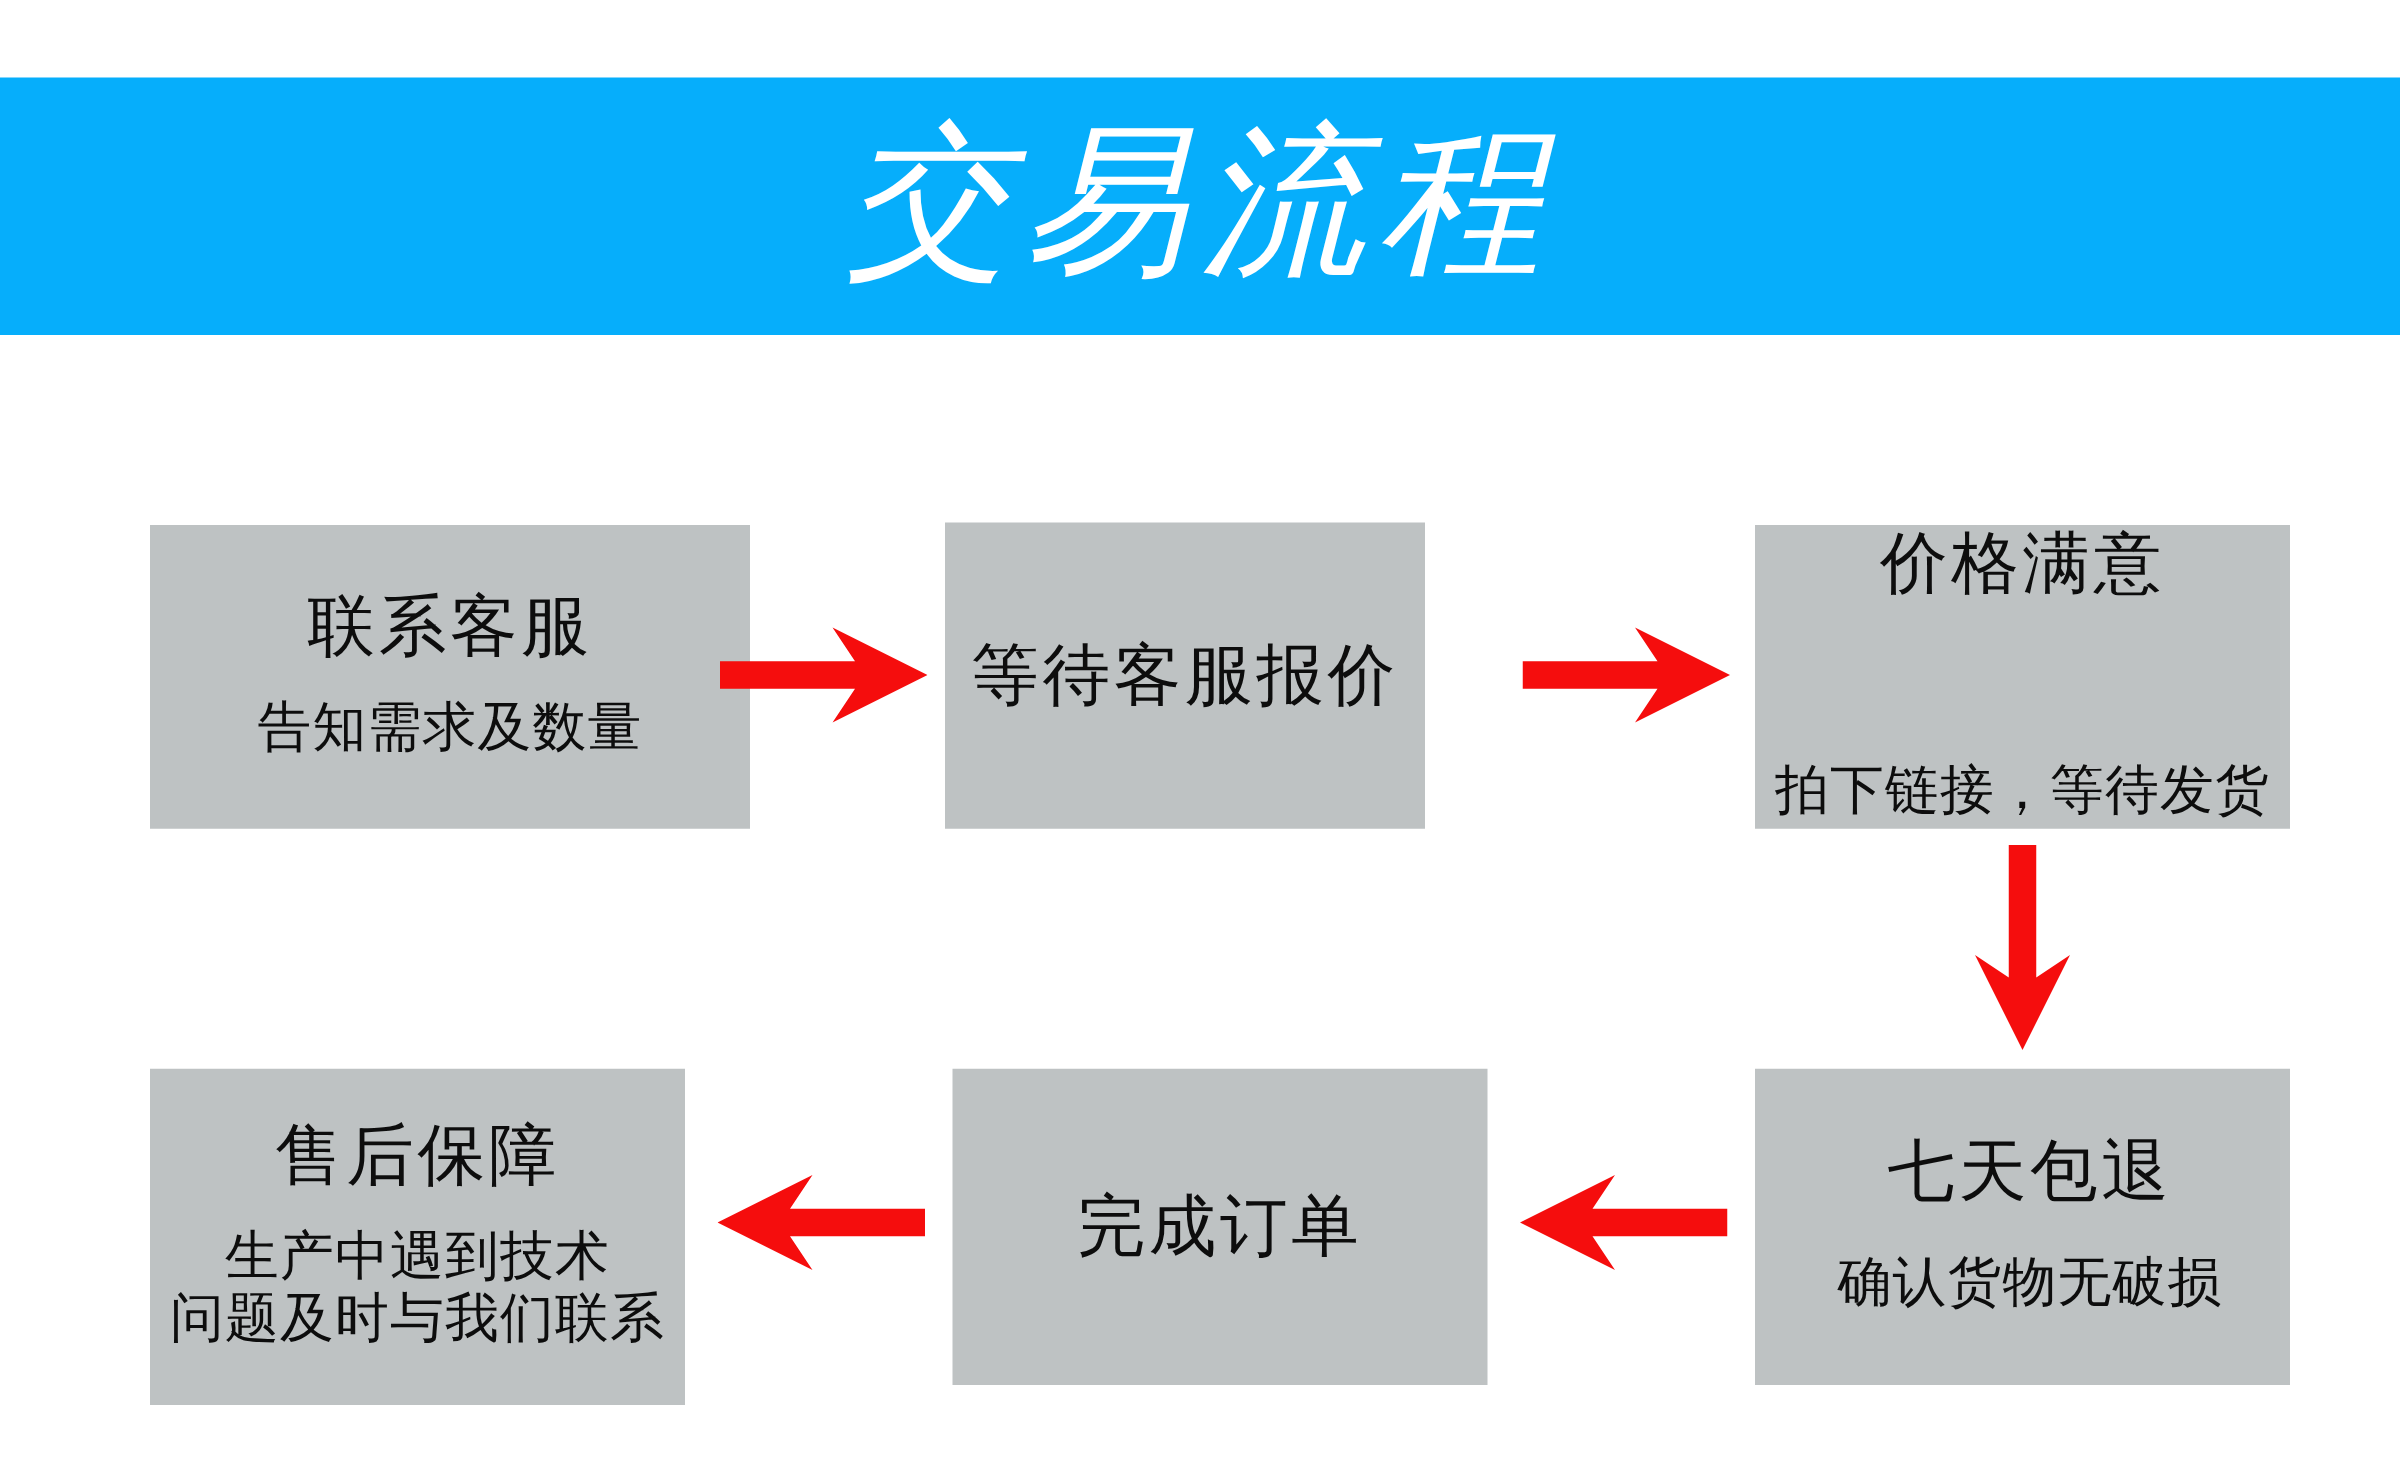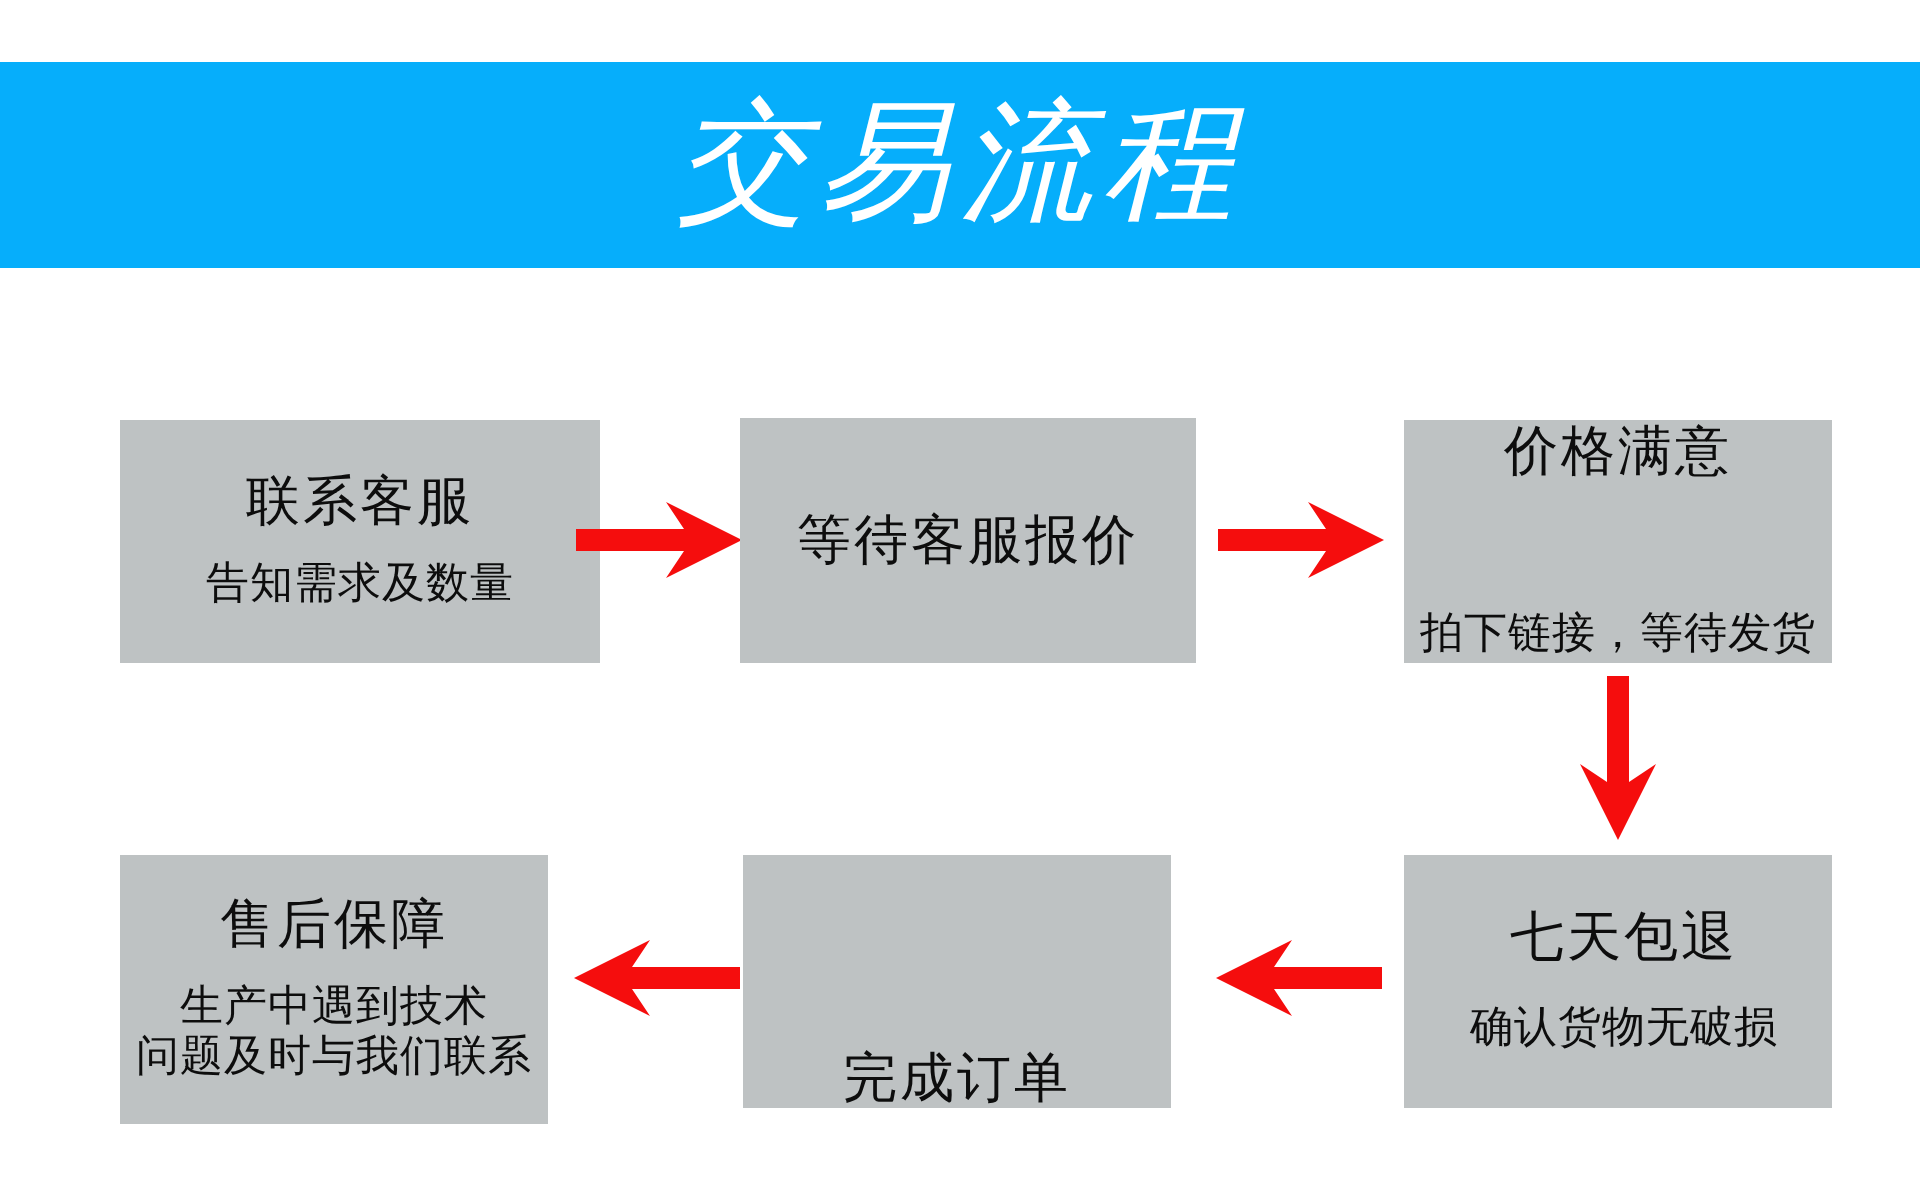--- a/index.html
+++ b/index.html
@@ -71,25 +71,25 @@
     line-height: 1.16;
     letter-spacing: 1px;
     white-space: nowrap;
     font-family: "DejaVu Serif", "Liberation Serif", serif;
   }
   .gap-sm { height: 22px; }
   .gap-md { height: 30px; }
 
   
   #box-contact  { left: 120px;  top: 420px; width: 480px; height: 243px; }
-  #box-quote    { left: 740px;  top: 418px; width: 456px; height: 245px; }
+  #box-quote    { left: 756px;  top: 418px; width: 384px; height: 245px; }
   #box-price    { left: 1404px; top: 420px; width: 428px; height: 243px; gap: 46px; }
   
   #box-aftersale{ left: 120px;  top: 855px; width: 428px; height: 269px; }
-  #box-order    { left: 743px;  top: 855px; width: 428px; height: 253px; justify-content: flex-end; }
+  #box-order    { left: 762px;  top: 855px; width: 428px; height: 253px; }
   #box-return   { left: 1404px; top: 855px; width: 428px; height: 253px; padding-left: 12px; }
 
   #box-contact .box-title,
   #box-price .box-title,
   #box-aftersale .box-title,
   #box-return .box-title { transform: translateY(-4px); }
 
   
   .arrow { position: absolute; }
   .arrow svg { display: block; }

